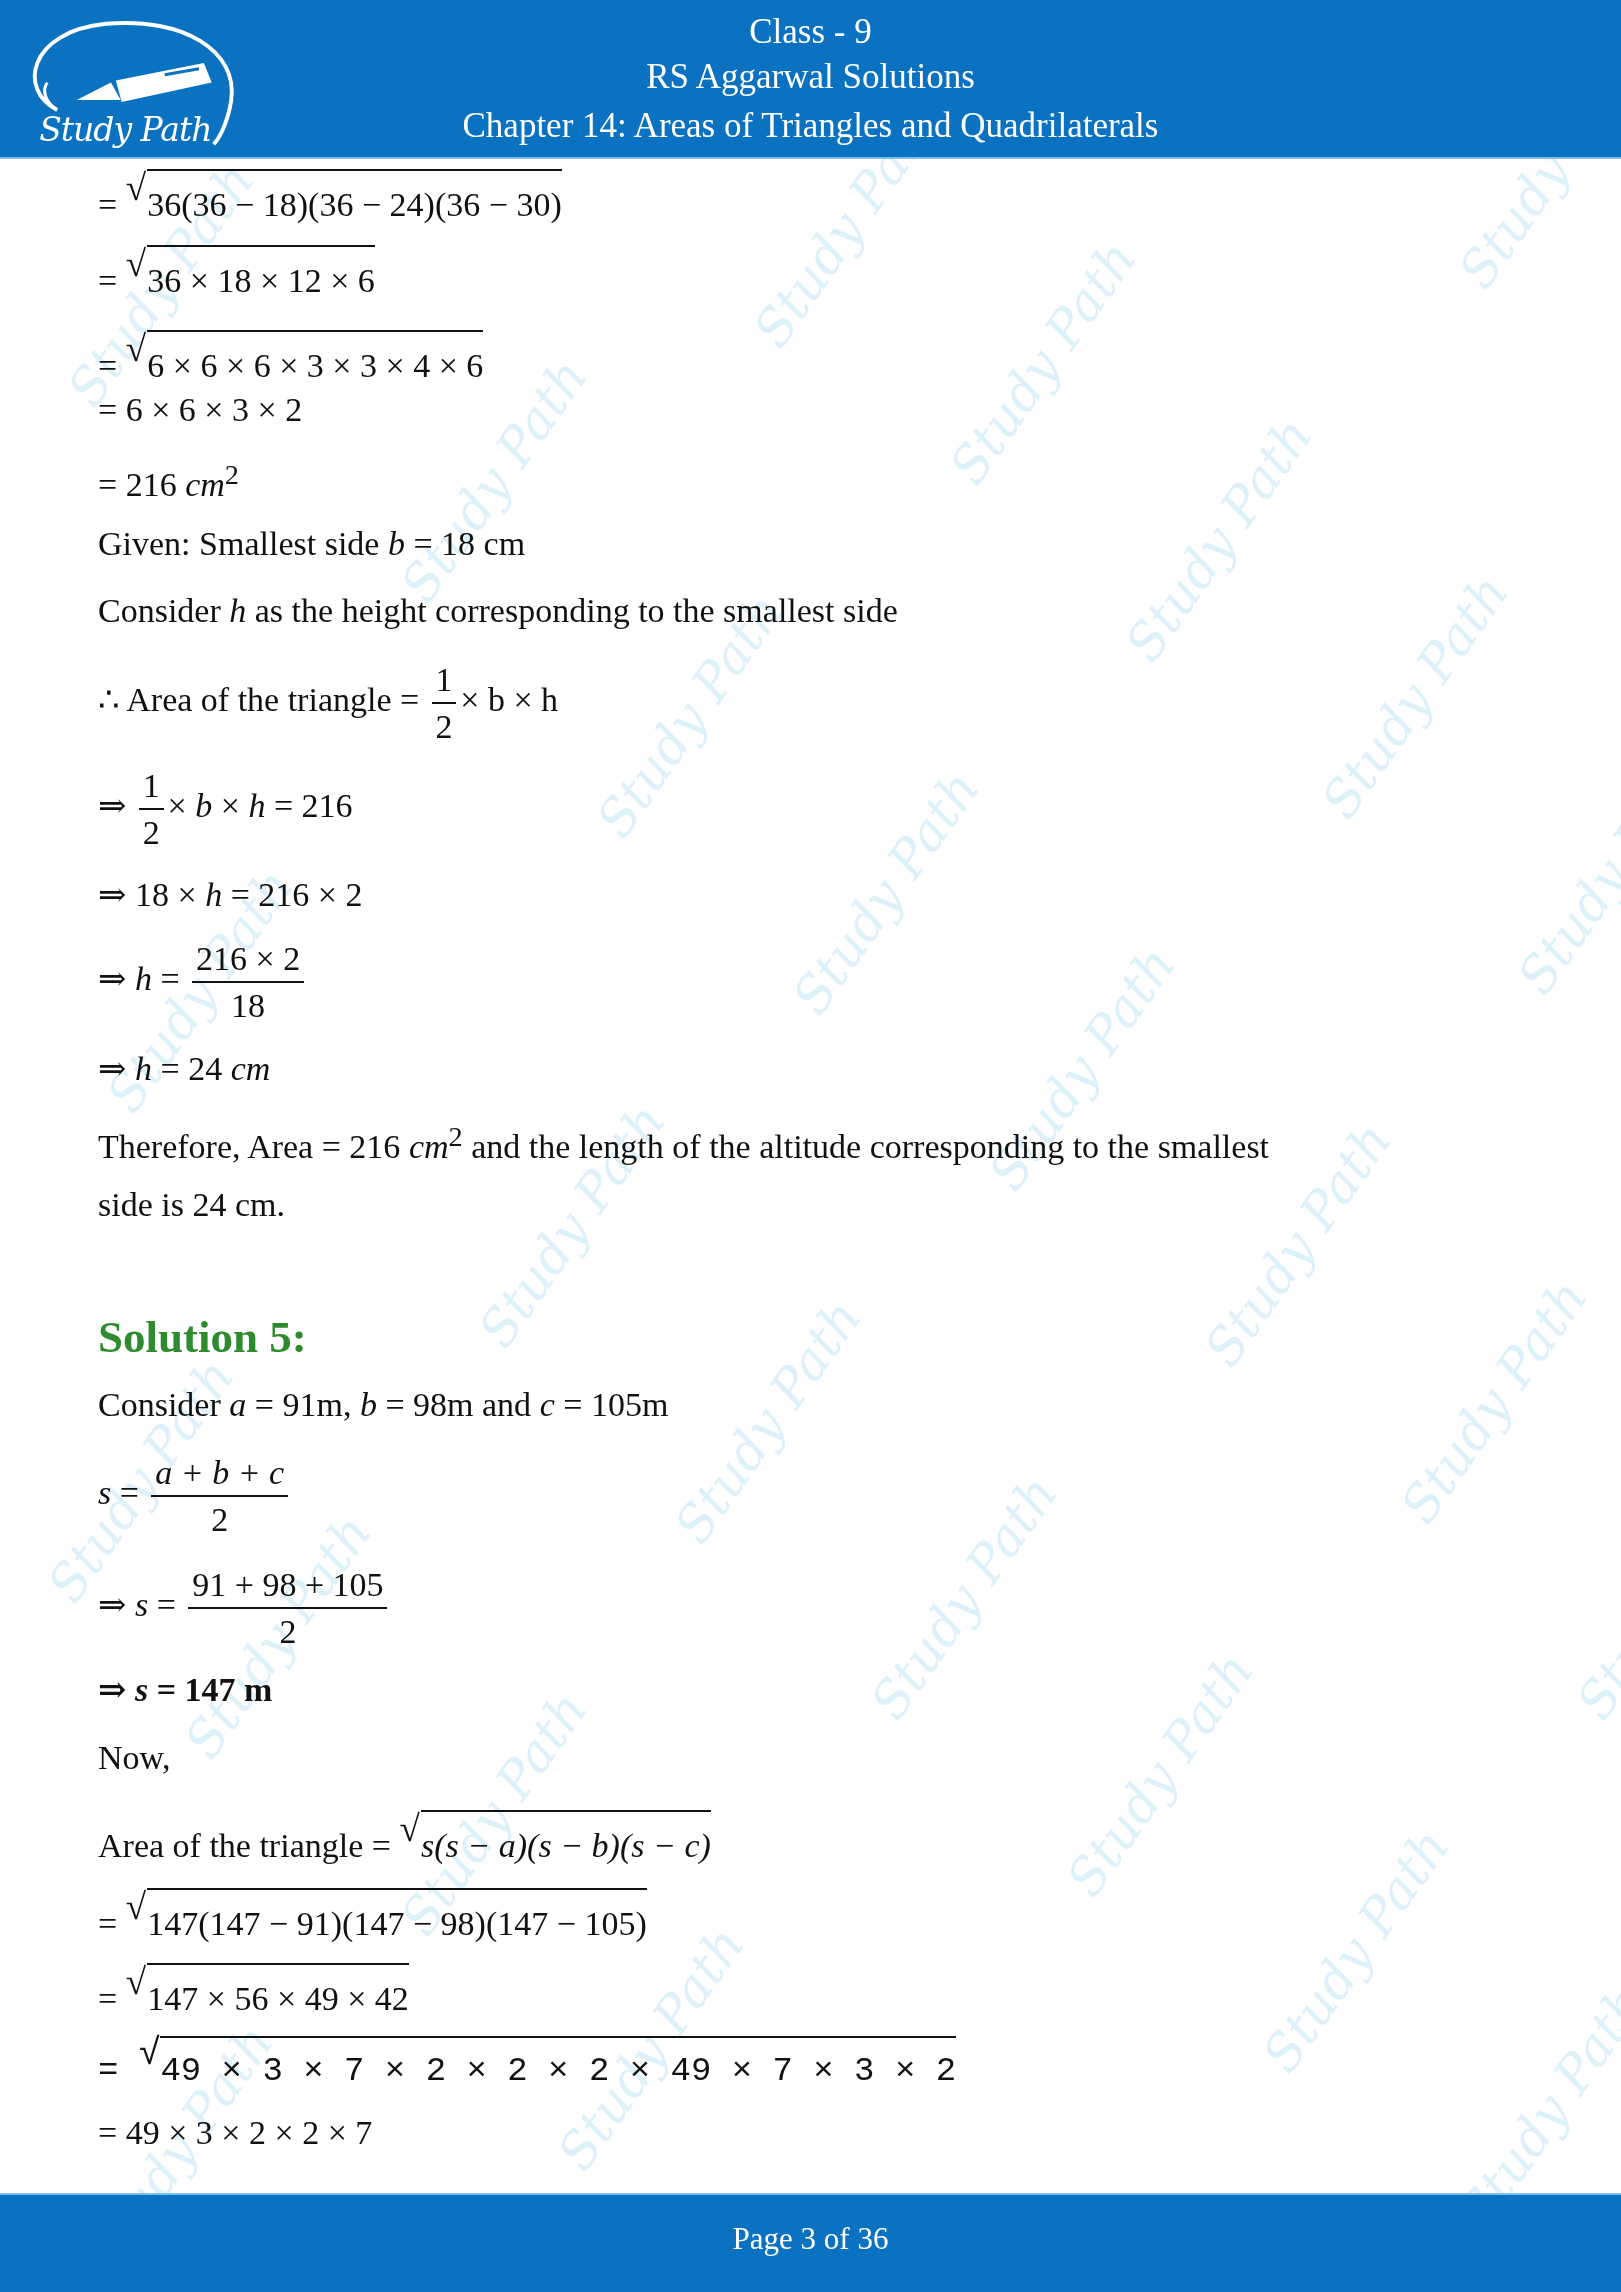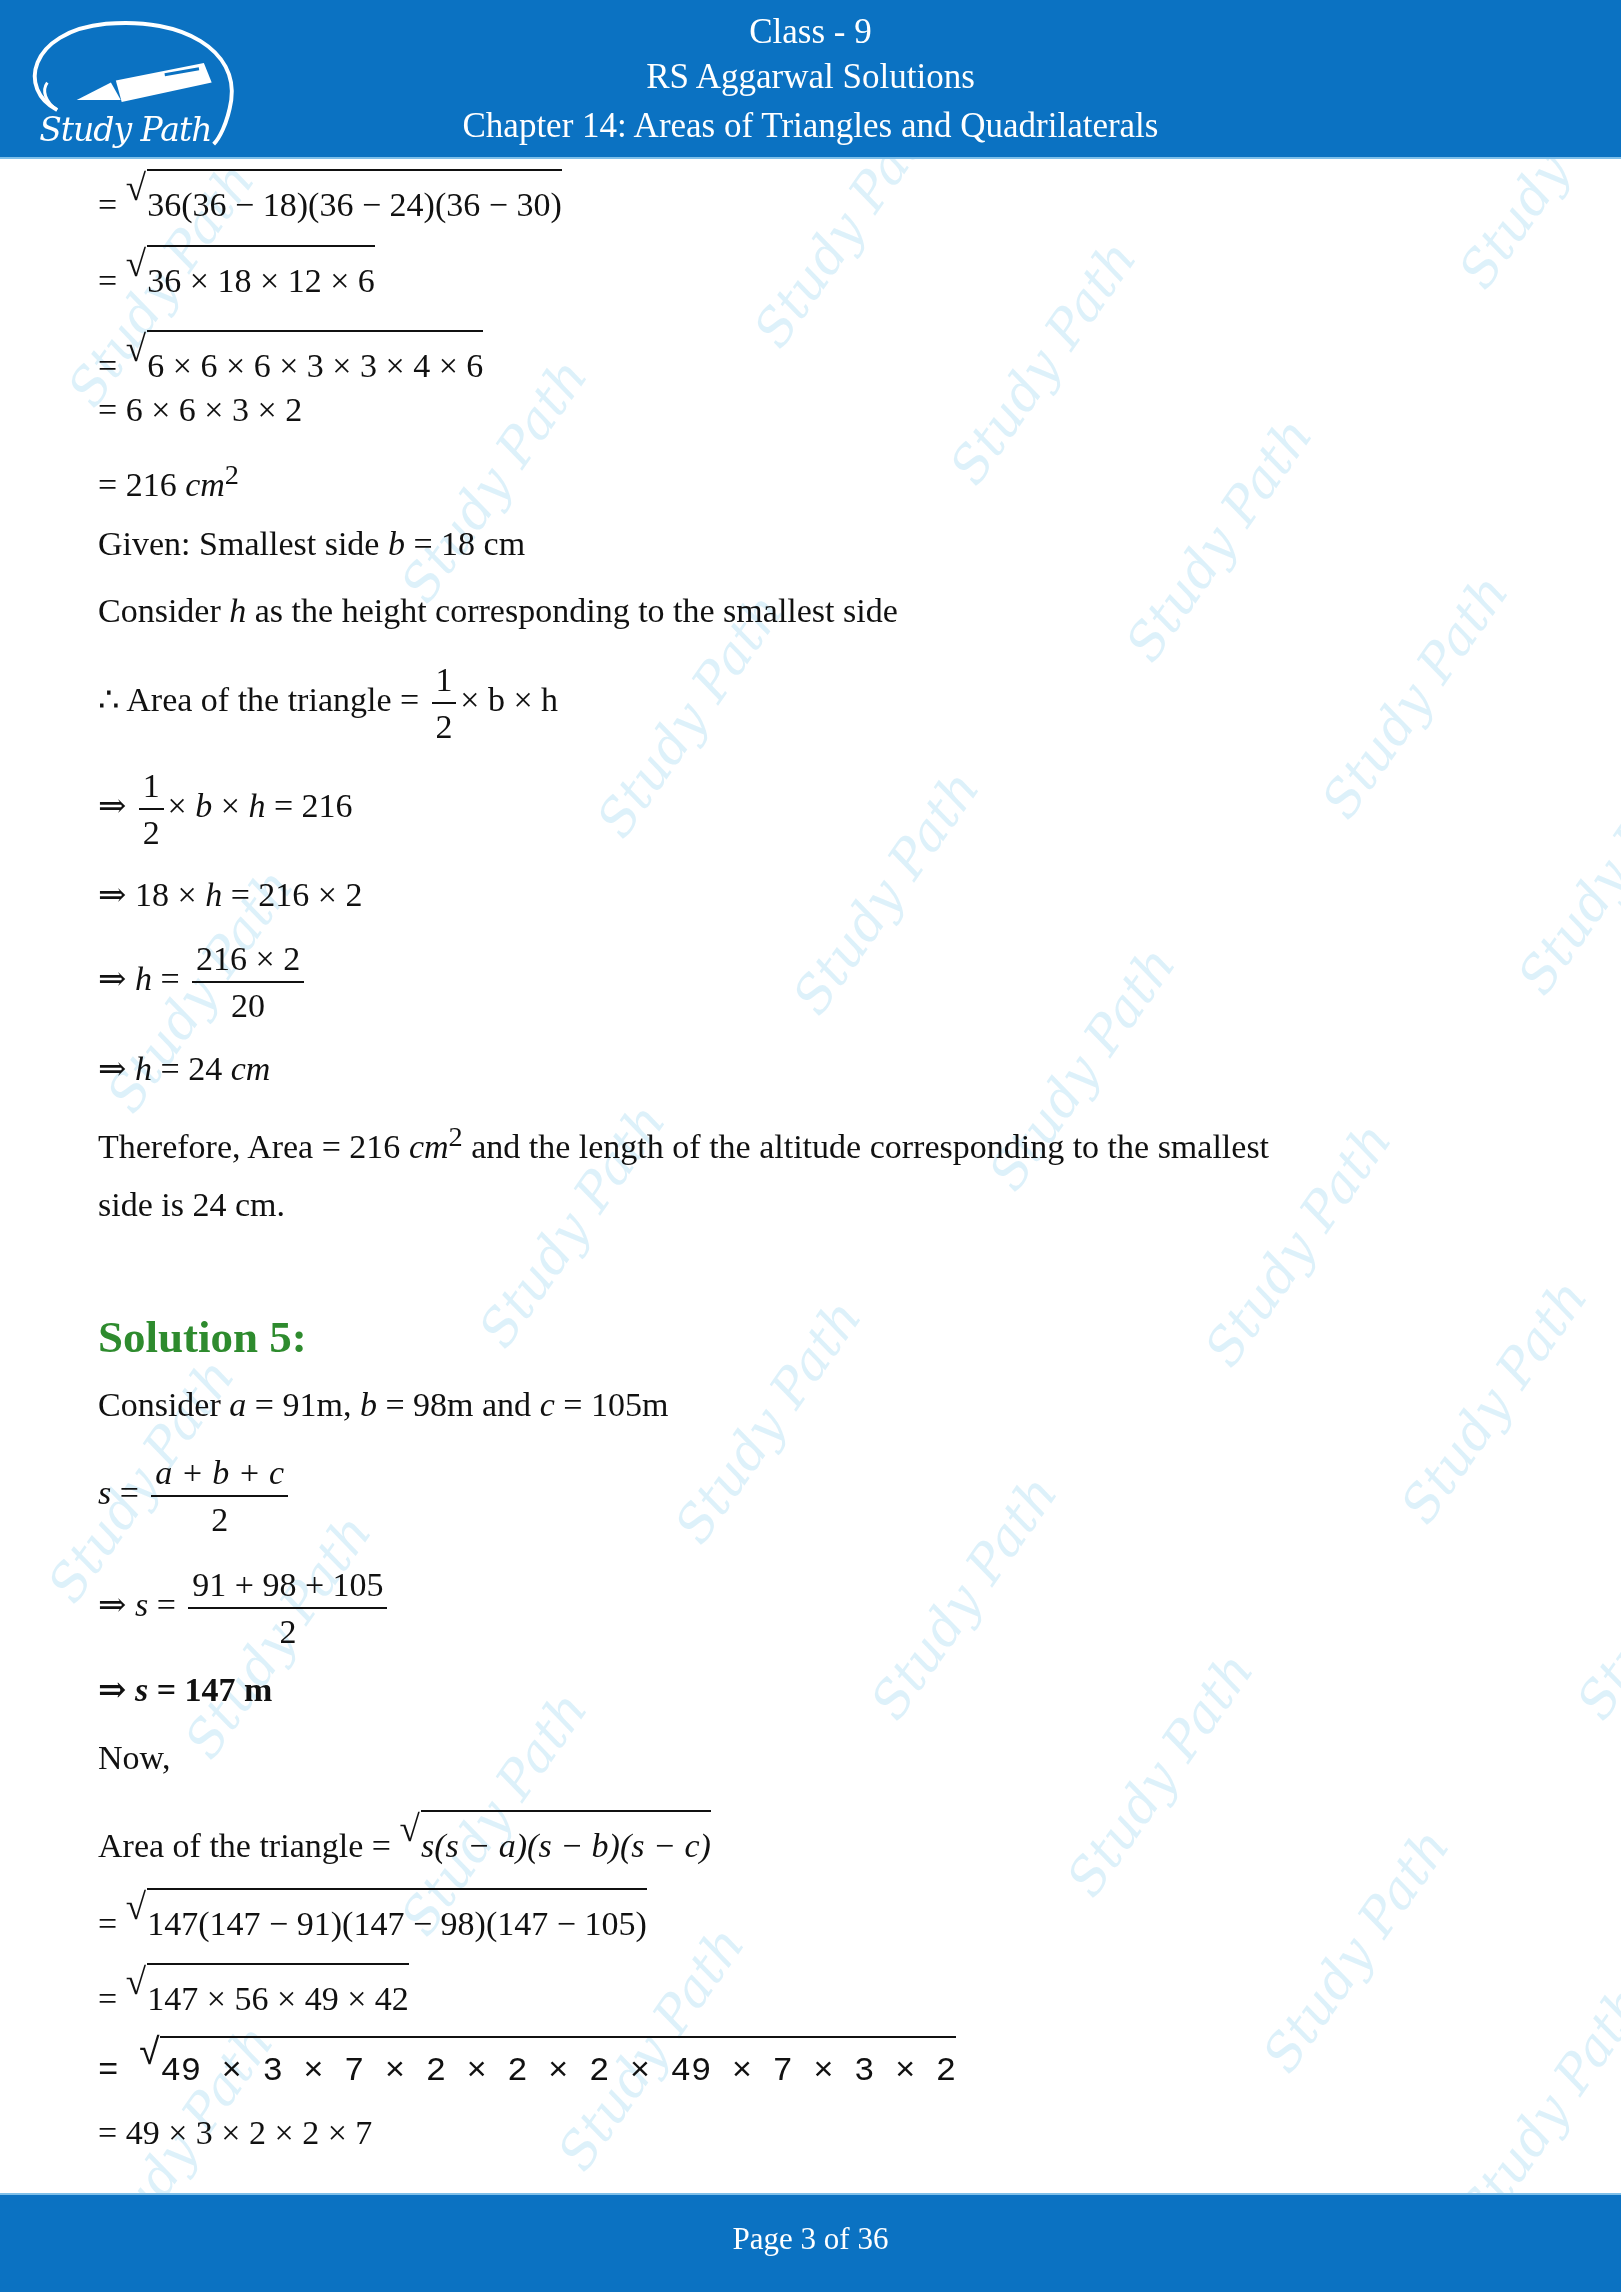--- a/index.html
+++ b/index.html
@@ -108,21 +108,21 @@
 
   <div class="line" style="top:763px;">
     <span>⇒ </span><span class="frac"><span class="num">1</span><span class="den">2</span></span><span>× </span><span class="it">b</span><span> × </span><span class="it">h</span><span> = 216</span>
   </div>
 
   <div class="line" style="top:873px;">
     <span>⇒ 18 × </span><span class="it">h</span><span> = 216 × 2</span>
   </div>
 
   <div class="line" style="top:936px;">
-    <span>⇒ </span><span class="it">h</span><span> = </span><span class="frac"><span class="num">216 × 2</span><span class="den">20</span></span>
+    <span>⇒ </span><span class="it">h</span><span> = </span><span class="frac"><span class="num">216 × 2</span><span class="den">18</span></span>
   </div>
 
   <div class="line" style="top:1047px;">
     <span>⇒ </span><span class="it">h</span><span> = 24 </span><span class="it">cm</span>
   </div>
 
   <div class="line" style="top:1115px;">
     <span>Therefore, Area = 216 </span><span class="it">cm</span><sup>2</sup><span> and the length of the altitude corresponding to the smallest</span>
   </div>
 

